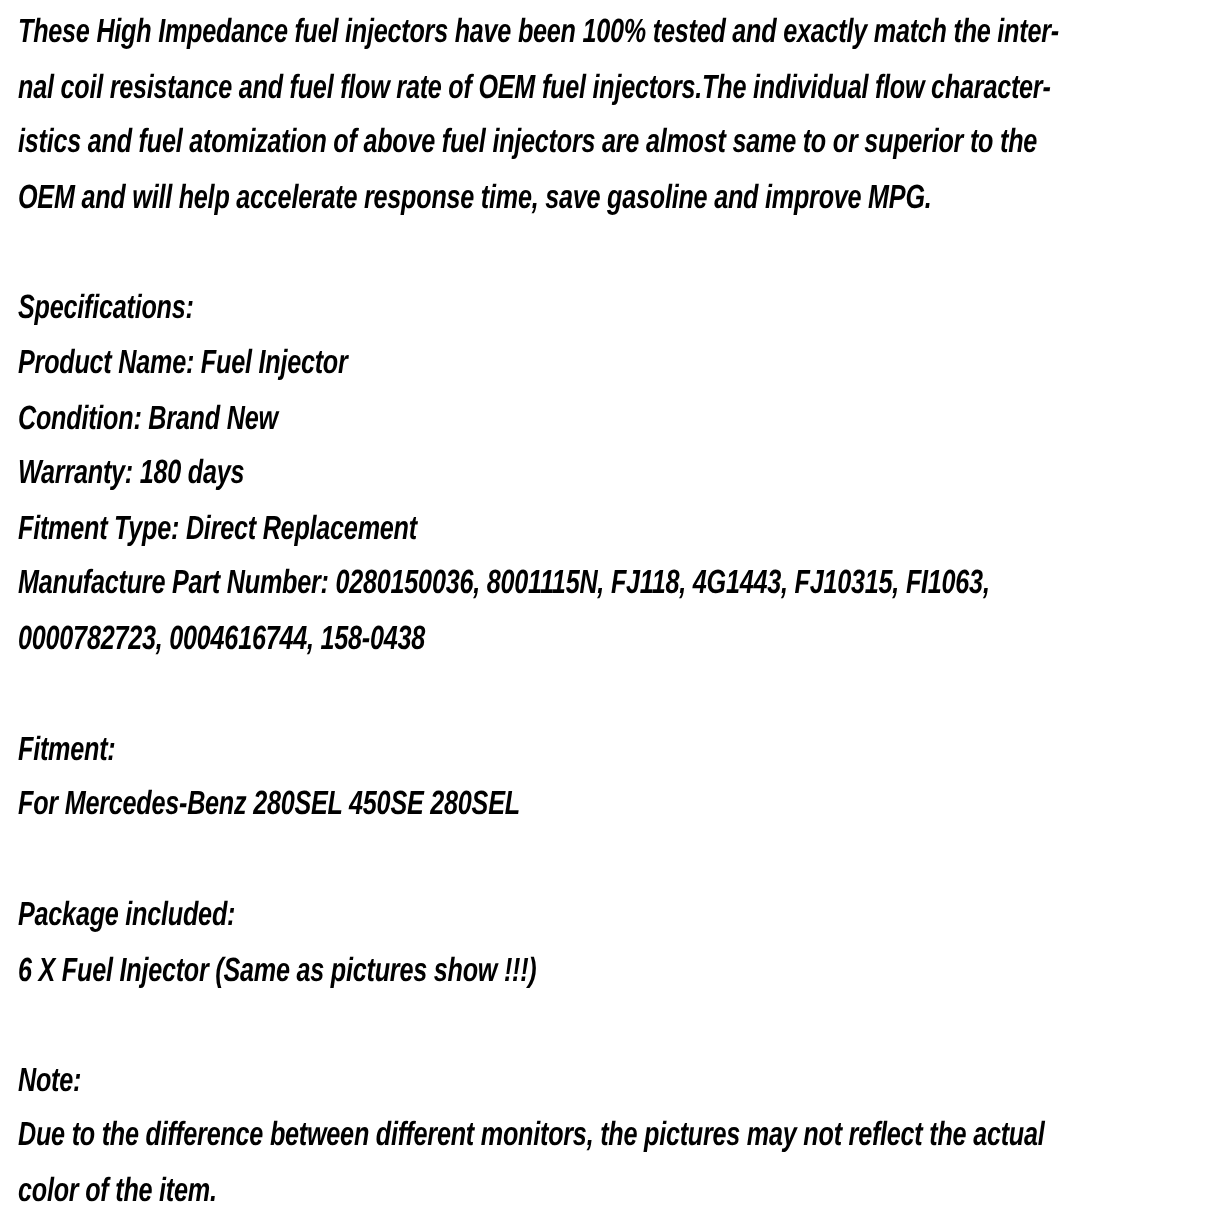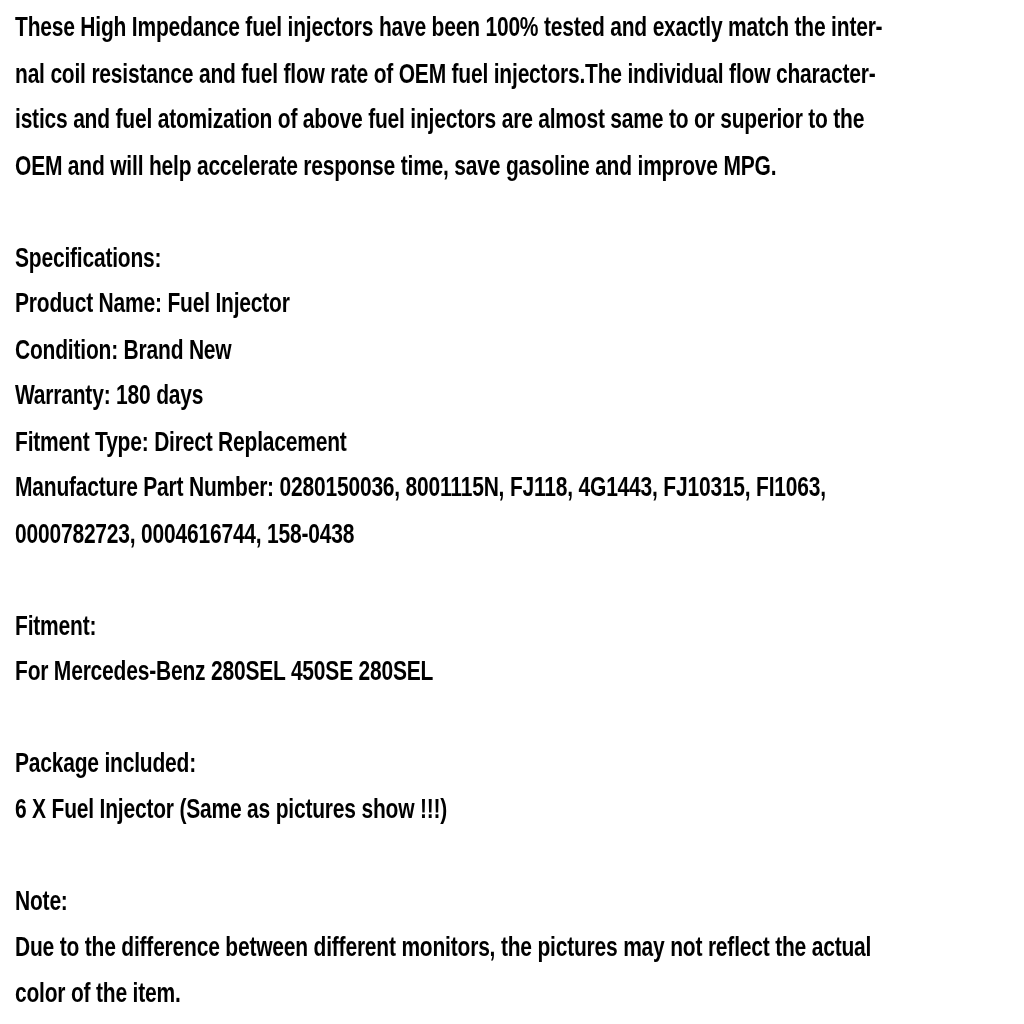--- a/index.html
+++ b/index.html
@@ -10,20 +10,21 @@
     height: 1024px;
     overflow: hidden;
   }
   .page {
     position: absolute;
     top: 0;
     left: 0;
     width: 1024px;
     height: 724px;
     background: #ffffff;
+    font-style: italic;
   }
   .doc {
     position: absolute;
     top: 4px;
     left: 15px;
     right: 8px;
     transform: scaleY(1.333);
     transform-origin: 0 0;
     font-family: "Liberation Sans", "DejaVu Sans", sans-serif;
     font-weight: 700;

